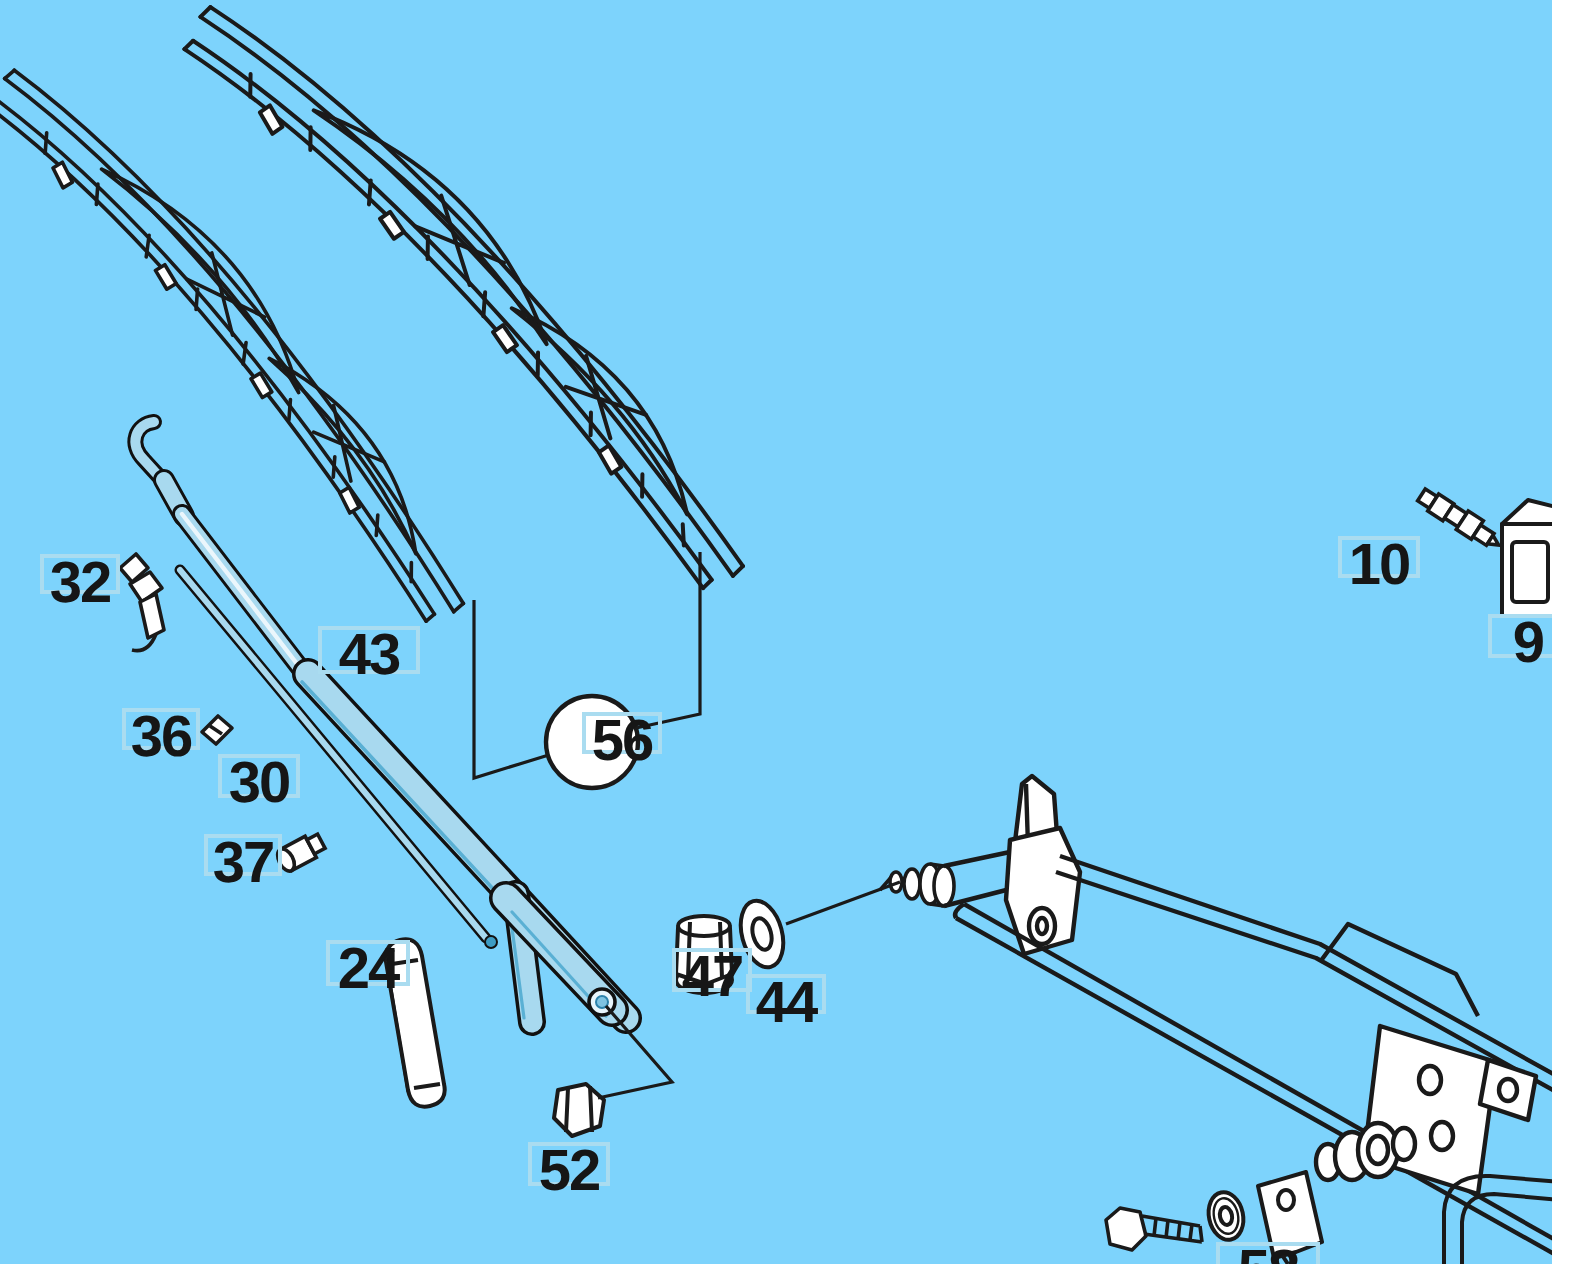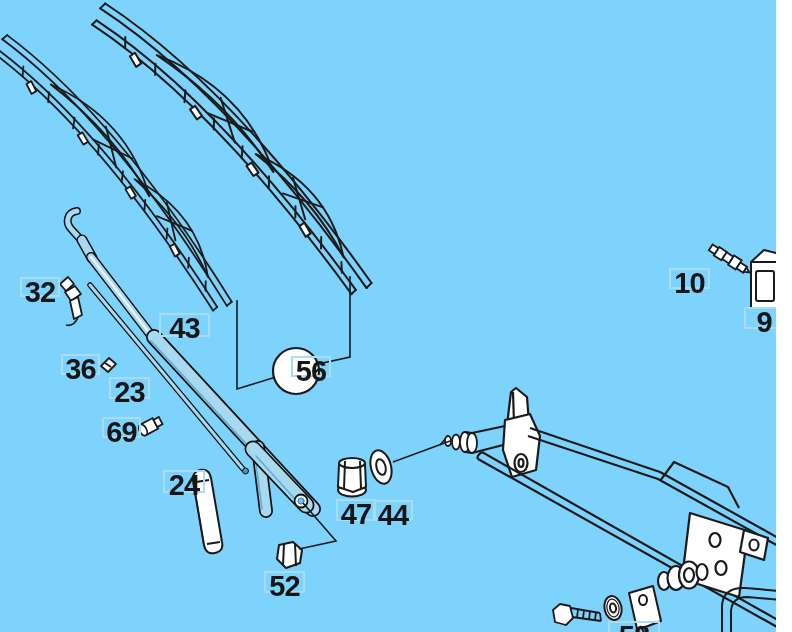--- a/index.html
+++ b/index.html
@@ -189,24 +189,24 @@
     <polyline points="350,276 350,357 318,364"></polyline>
     <line x1="393" y1="462" x2="450" y2="441"></line>
     <polyline points="303,503 336,541 299,549"></polyline>
   </g>
   <circle cx="296" cy="371" r="23" fill="#fff" stroke="#1a1a1a" stroke-width="2.2"></circle>
 </svg>
 
 <div class="label" style="left:20px;top:277px;width:40px;height:20px">32</div>
 <div class="label" style="left:159px;top:313px;width:51px;height:24px">43</div>
 <div class="label" style="left:61px;top:354px;width:39px;height:21px">36</div>
-<div class="label" style="left:109px;top:377px;width:41px;height:22px">23</div>
-<div class="label" style="left:102px;top:417px;width:39px;height:21px">69</div>
+<div class="label" style="left:109px;top:377px;width:41px;height:22px">30</div>
+<div class="label" style="left:102px;top:417px;width:39px;height:21px">37</div>
 <div class="label" style="left:163px;top:470px;width:42px;height:23px">24</div>
 <div class="label" style="left:264px;top:571px;width:41px;height:22px">52</div>
-<div class="label" style="left:336px;top:499px;width:40px;height:22px">47</div>
-<div class="label" style="left:373px;top:500px;width:40px;height:20px">44</div>
+<div class="label" style="left:336px;top:474px;width:40px;height:22px">47</div>
+<div class="label" style="left:373px;top:487px;width:40px;height:20px">44</div>
 <div class="label" style="left:669px;top:268px;width:41px;height:21px">10</div>
 <div class="label" style="left:744px;top:307px;width:40px;height:22px">9</div>
 <div class="label" style="left:608px;top:621px;width:52px;height:24px">58</div>
 <div class="label" style="left:291px;top:356px;width:40px;height:21px">56</div>
 
 </div>
 
 </body></html>

